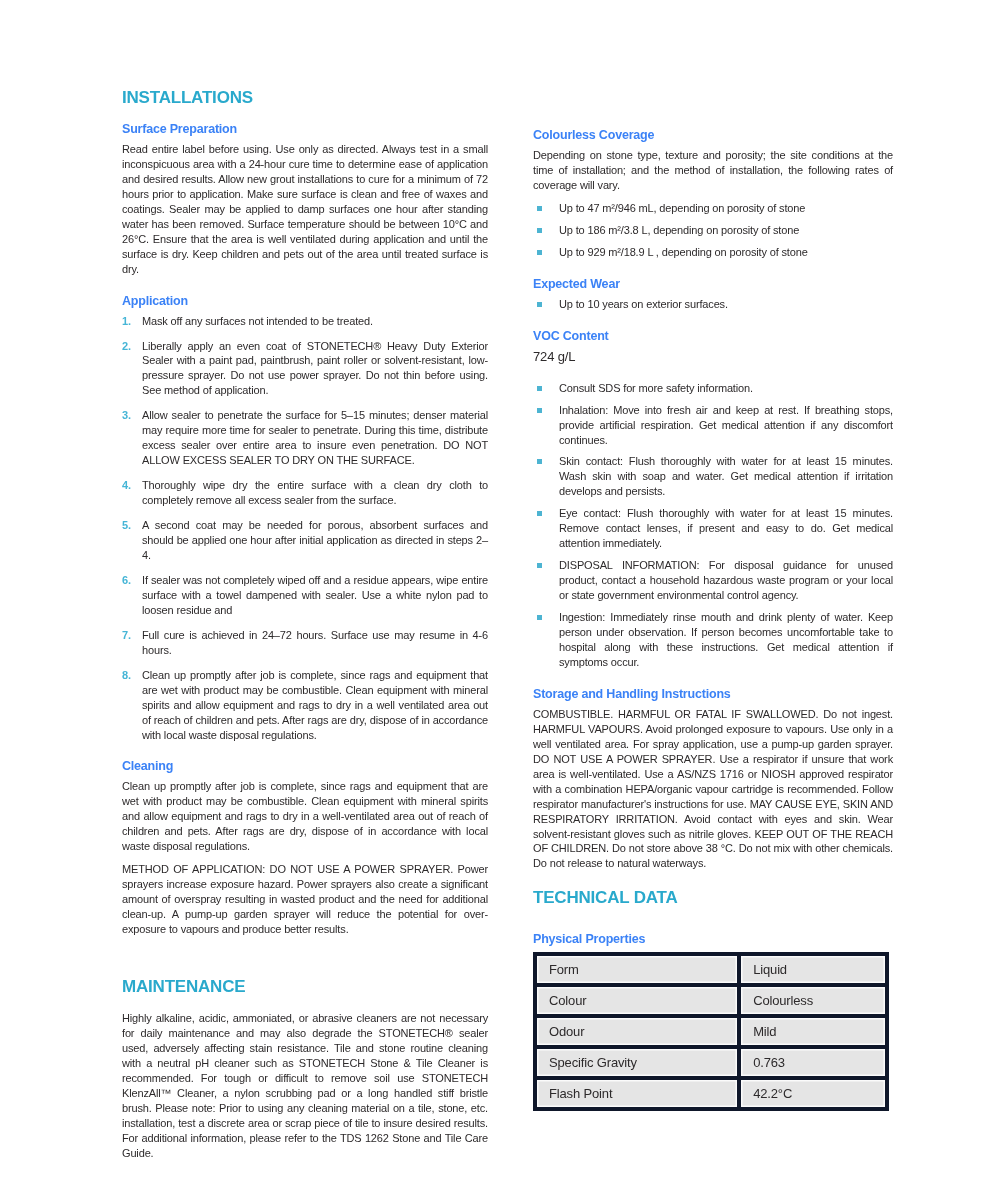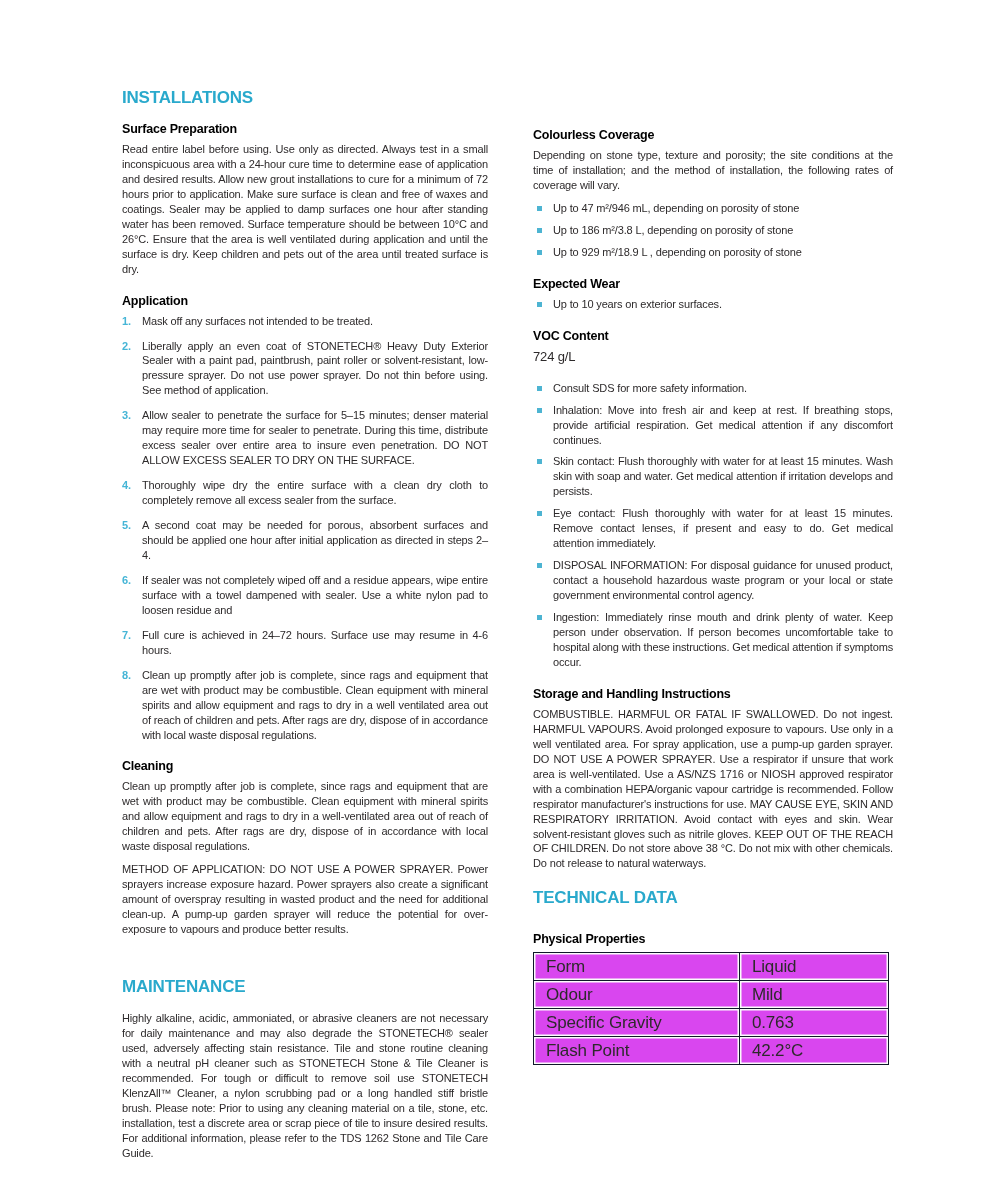--- a/index.html
+++ b/index.html
@@ -8,47 +8,47 @@
     font-family:"Liberation Sans",sans-serif;color:#2d2a2b;padding-left:24px;
   }
   .col-left{position:absolute;left:122px;top:88px;width:366px;}
   .col-right{position:absolute;left:533px;top:128px;width:360px;}
 
   .h-main{
     color:#29a9cc;font-size:17px;font-weight:bold;letter-spacing:-0.2px;
     margin:0 0 14px 0;
   }
   .h-sub{
-    font-size:12.5px;font-weight:bold;color:#000000;letter-spacing:-0.2px;
+    font-size:12.5px;font-weight:bold;color:#3b82f6;letter-spacing:-0.2px;
     margin:0 0 6px 0;
   }
   .para{
     font-size:11px;line-height:1.36;text-align:justify;letter-spacing:-0.15px;
     margin:0 0 8px 0;
   }
   .section{margin-bottom:17px;}
   .steps{margin:0;padding:0;list-style:none;}
   .step{display:flex;margin:0 0 10px 0;}
   .step .num{
     flex:none;width:20px;color:#45b5d6;font-weight:bold;font-size:11px;line-height:1.36;
   }
   .step .txt{flex:1;font-size:11px;line-height:1.36;text-align:justify;letter-spacing:-0.15px;}
   .bullets{margin:4px 0 0 0;padding:0;list-style:none;}
-  .bul{display:flex;margin:0 0 7px 0;}
+  .bul{display:flex;margin:0 0 7px 0;gap:6px;}
   .bul .sq{
     flex:none;width:5px;height:5px;background:#4db4d2;margin:5px 11px 0 4px;
   }
   .bul .txt{flex:1;font-size:11px;line-height:1.36;text-align:justify;letter-spacing:-0.15px;}
   .voc-value{font-size:13px;letter-spacing:-0.15px;margin:0;}
   .props-table{
     width:356px;border-collapse:collapse;margin-top:4px;
   }
   .props-table td{
-    background:#d946ef;border:1px solid #0f172a;box-shadow:inset 0 0 0 1.5px #fbfbfb;
-    font-size:17px;letter-spacing:-0.15px;color:#2d2a2b;
+    background:#e5e5e5;border:4px solid #0f172a;box-shadow:inset 0 0 0 1.5px #fbfbfb;
+    font-size:13px;letter-spacing:-0.15px;color:#2d2a2b;
     height:27px;padding:0 12px;vertical-align:middle;
   }
   .props-table td.k{width:58%;}
   .mt-big{margin-top:40px;}
   .mt-med{margin-top:16px;}
 </style>
 </head>
 <body>
 
 <div class="page">
@@ -186,20 +186,24 @@
     <div class="section">
       <div class="h-main" style="margin-bottom:24px;">TECHNICAL DATA</div>
       <div class="h-sub">Physical Properties</div>
       <table class="props-table">
         <tbody>
           <tr>
             <td class="k">Form</td>
             <td>Liquid</td>
           </tr>
           <tr>
+            <td class="k">Colour</td>
+            <td>Colourless</td>
+          </tr>
+          <tr>
             <td class="k">Odour</td>
             <td>Mild</td>
           </tr>
           <tr>
             <td class="k">Specific Gravity</td>
             <td>0.763</td>
           </tr>
           <tr>
             <td class="k">Flash Point</td>
             <td>42.2°C</td>

